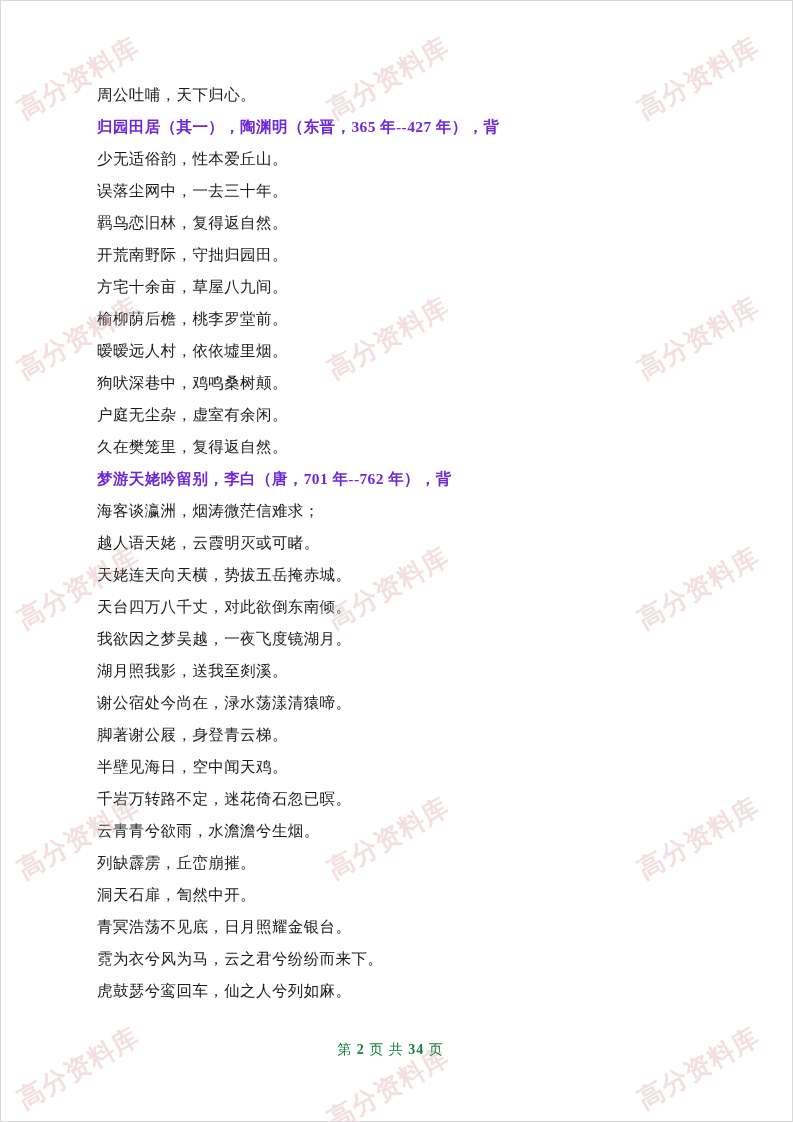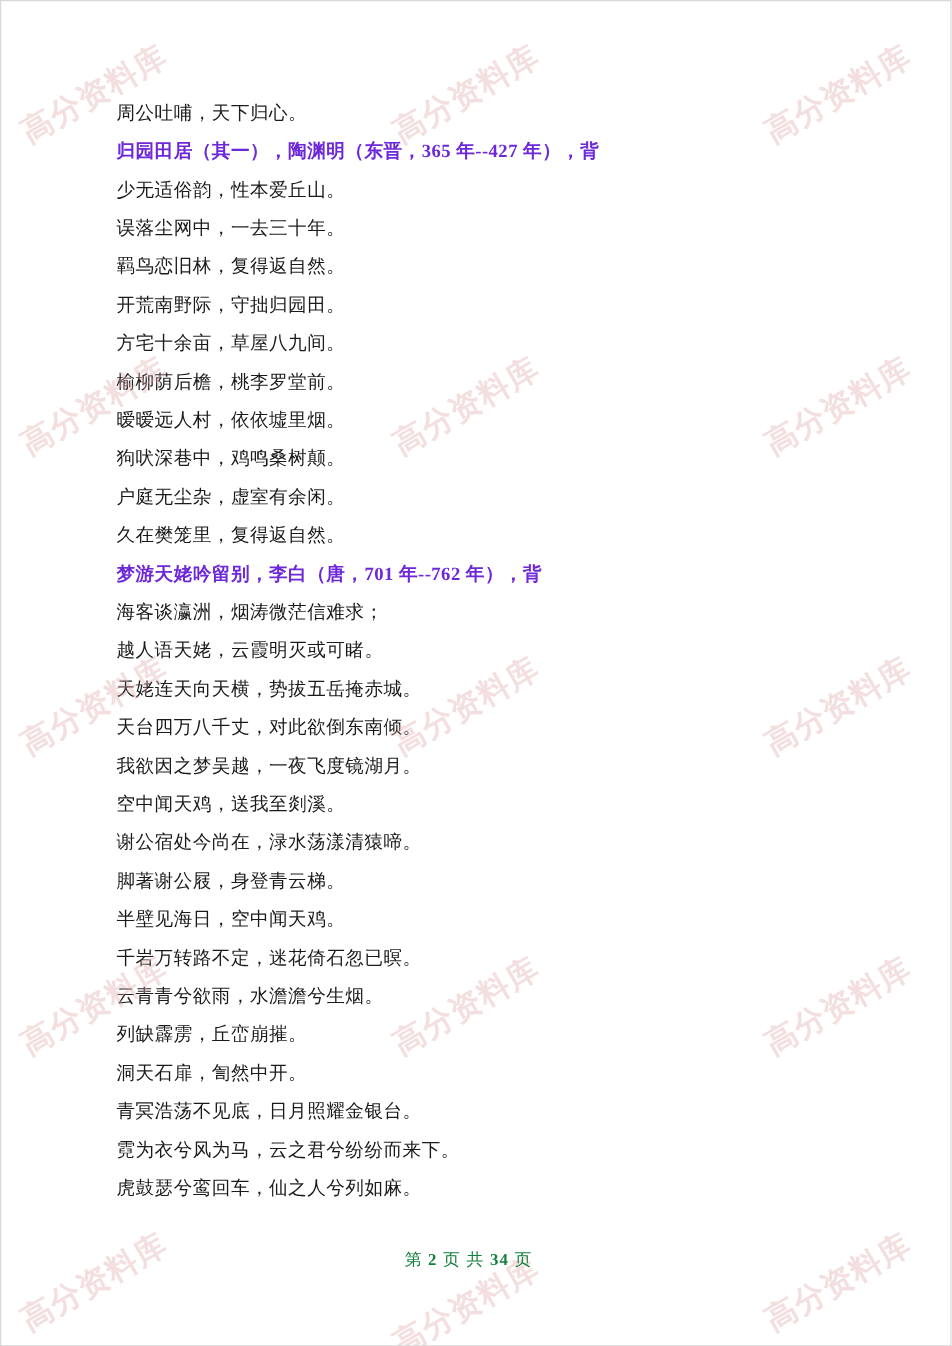--- a/index.html
+++ b/index.html
@@ -115,21 +115,21 @@
     <div class="line">暧暧远人村，依依墟里烟。</div>
     <div class="line">狗吠深巷中，鸡鸣桑树颠。</div>
     <div class="line">户庭无尘杂，虚室有余闲。</div>
     <div class="line">久在樊笼里，复得返自然。</div>
     <div class="line red">梦游天姥吟留别，李白（唐，701 年--762 年），背</div>
     <div class="line">海客谈瀛洲，烟涛微茫信难求；</div>
     <div class="line">越人语天姥，云霞明灭或可睹。</div>
     <div class="line">天姥连天向天横，势拔五岳掩赤城。</div>
     <div class="line">天台四万八千丈，对此欲倒东南倾。</div>
     <div class="line">我欲因之梦吴越，一夜飞度镜湖月。</div>
-    <div class="line">空中闻天鸡，送我至剡溪。</div>
+    <div class="line">湖月照我影，送我至剡溪。</div>
     <div class="line">谢公宿处今尚在，渌水荡漾清猿啼。</div>
     <div class="line">脚著谢公屐，身登青云梯。</div>
     <div class="line">半壁见海日，空中闻天鸡。</div>
     <div class="line">千岩万转路不定，迷花倚石忽已暝。</div>
     <div class="line">云青青兮欲雨，水澹澹兮生烟。</div>
     <div class="line">列缺霹雳，丘峦崩摧。</div>
     <div class="line">洞天石扉，訇然中开。</div>
     <div class="line">青冥浩荡不见底，日月照耀金银台。</div>
     <div class="line">霓为衣兮风为马，云之君兮纷纷而来下。</div>
     <div class="line">虎鼓瑟兮鸾回车，仙之人兮列如麻。</div>

